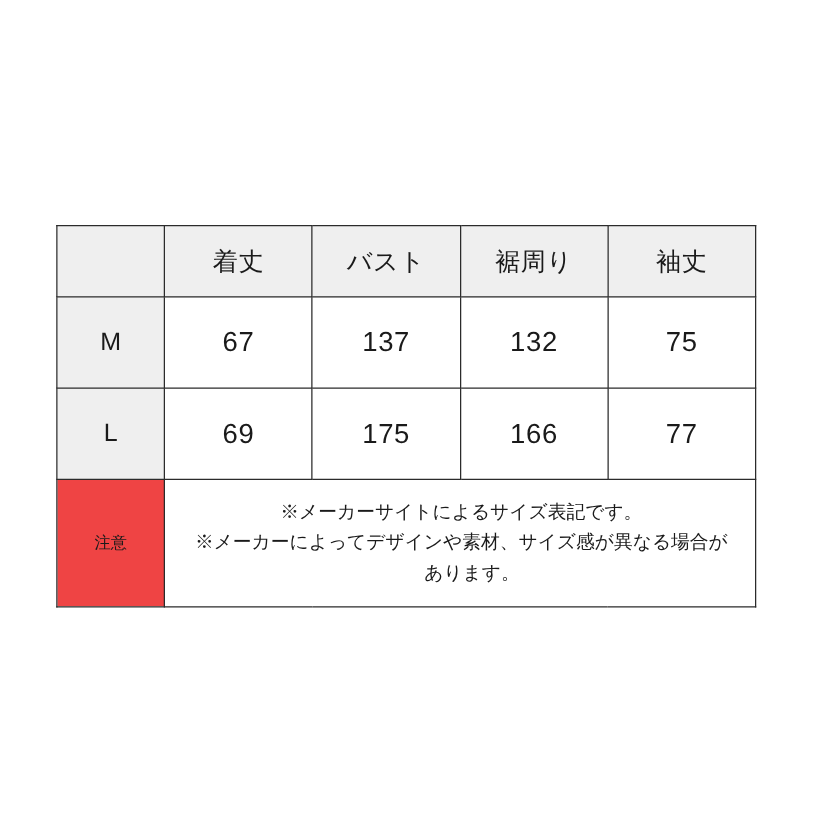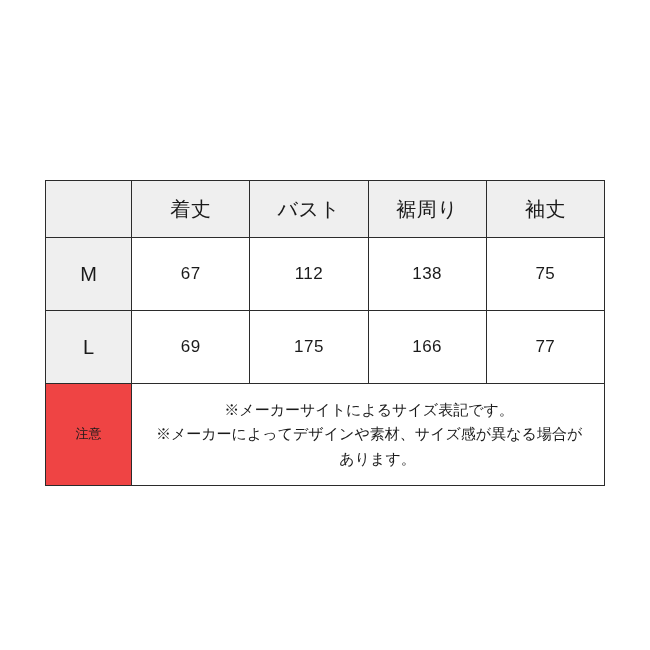--- a/index.html
+++ b/index.html
@@ -50,21 +50,21 @@
   }
   thead th.corner {
     background: #efefef;
   }
   tbody td.row-label {
     height: 70px;
     background: #efefef;
     font-size: 20px;
   }
   tbody td.val {
-    font-size: 17px;
+    font-size: 22px;
     letter-spacing: 0.5px;
   }
   tr.note-row td.row-label {
     height: 98px;
     background: #ef4444;
     font-size: 13px;
   }
   td.note-cell {
     text-align: left;
     padding: 14px 12px 14px 14px;
@@ -109,22 +109,22 @@
           <th>着丈</th>
           <th>バスト</th>
           <th>裾周り</th>
           <th>袖丈</th>
         </tr>
       </thead>
       <tbody>
         <tr>
           <td class="row-label">M</td>
           <td class="val">67</td>
-          <td class="val">112</td>
-          <td class="val">138</td>
+          <td class="val">137</td>
+          <td class="val">132</td>
           <td class="val">75</td>
         </tr>
         <tr>
           <td class="row-label">L</td>
           <td class="val">69</td>
           <td class="val">175</td>
           <td class="val">166</td>
           <td class="val">77</td>
         </tr>
         <tr class="note-row">

